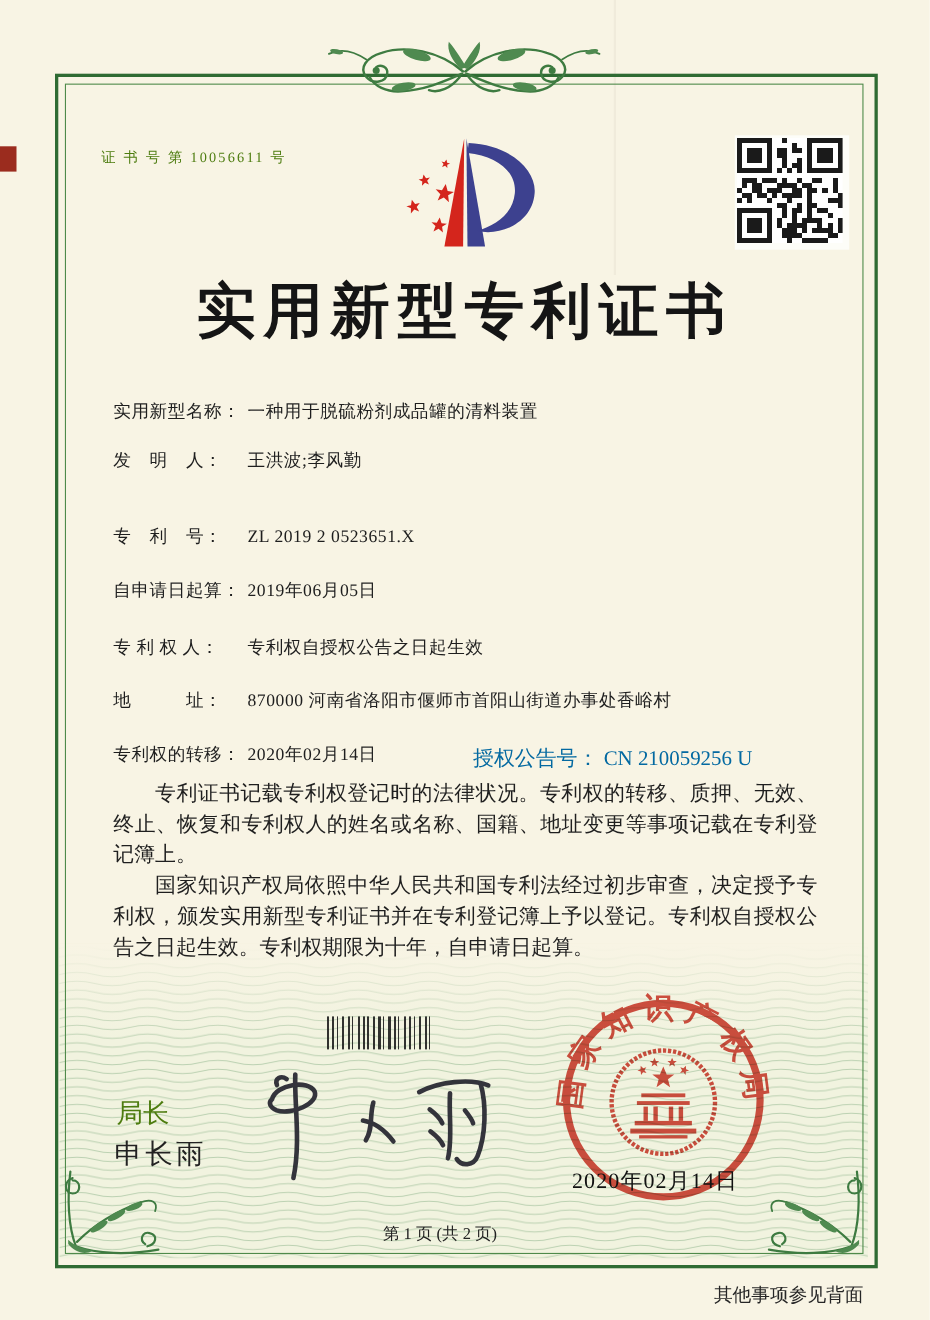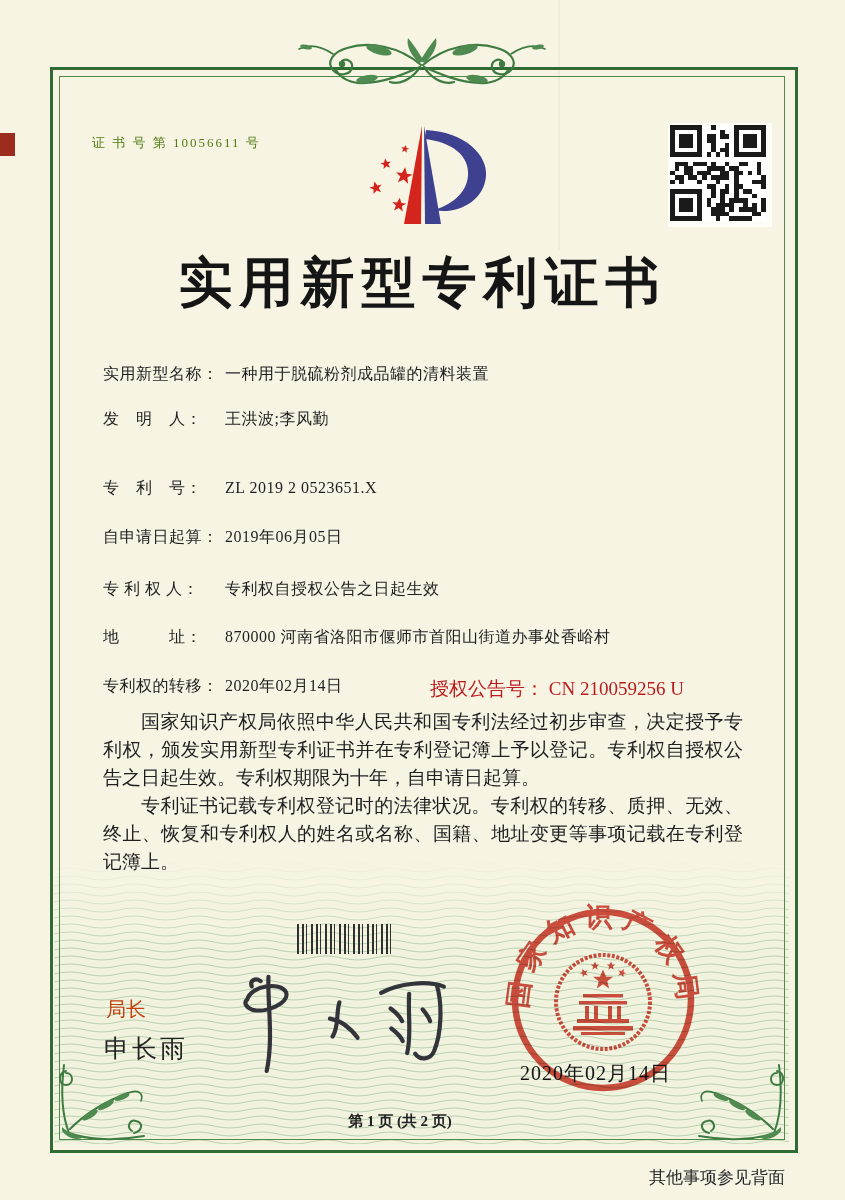--- a/index.html
+++ b/index.html
@@ -20,33 +20,33 @@
     background:linear-gradient(#f8f4e4,rgba(248,244,228,0));}
   .cert-no{left:92px;top:134px;font-size:13px;letter-spacing:2px;color:#4d7c0f;z-index:3;text-align:right;}
   .edge-mark{left:0;top:133px;width:15px;height:23px;background:#9b2c1e;z-index:3;}
   .logo{left:348px;top:118px;z-index:3;}
   .qr{left:668px;top:123px;width:100px;height:100px;background:#fdfdf8;padding:2px;z-index:3;}
   .title{left:0;right:0;top:247px;text-align:center;font-size:54px;font-weight:bold;
     letter-spacing:7px;color:#151515;z-index:3;}
   .field-row{left:103px;font-size:16px;letter-spacing:.5px;color:#1e1e1e;z-index:3;white-space:nowrap;}
   .field-row .lab{display:inline-block;min-width:116px;}
   .field-row .val{margin-left:6px;}
-  .grant-no{left:430px;top:676px;font-size:19px;color:#b91c1c;z-index:3;white-space:nowrap;}
+  .grant-no{left:430px;top:676px;font-size:19px;color:#0369a1;z-index:3;white-space:nowrap;}
   .paras{left:103px;top:708px;width:640px;font-size:19px;line-height:28px;
     text-align:justify;color:#1f1f1f;z-index:3;}
   .paras p{margin:0;text-indent:2em;}
   .barcode{left:297px;top:924px;width:97px;height:30px;z-index:2;opacity:.9;
     background:
       repeating-linear-gradient(90deg,#1c1c1c 0 2px,transparent 2px 5px,#1c1c1c 5px 7px,transparent 7px 9px,#1c1c1c 9px 10px,transparent 10px 14px);}
-  .signer-title{left:106px;top:996px;font-size:20px;color:#c2410c;z-index:3;font-family:Liberation Mono, monospace;}
+  .signer-title{left:106px;top:996px;font-size:24px;color:#4d7c0f;z-index:3;font-family:Liberation Mono, monospace;}
   .signer-name{left:104px;top:1032px;font-size:25px;letter-spacing:3px;color:#222;z-index:3;}
   .signature{left:232px;top:966px;z-index:4;}
   .seal{left:497px;top:894px;z-index:4;mix-blend-mode:multiply;}
   .seal-date{left:520px;top:1060px;font-size:20px;letter-spacing:1px;color:#111;z-index:5;}
-  .page-num{left:0;right:45px;top:1112px;text-align:center;font-size:15px;color:#222;z-index:3;font-weight:bold;}
+  .page-num{left:0;right:45px;top:1112px;text-align:center;font-size:15px;color:#222;z-index:3;}
   .back-note{left:0;right:60px;top:1166px;text-align:right;font-size:17px;color:#262626;z-index:3;}
   .ornament{z-index:4;pointer-events:none;}
   .orn-top{left:287px;top:34px;}
   .orn-bl{left:54px;top:1061px;}
   .orn-br{left:694px;top:1061px;transform:scaleX(-1);}
 </style>
 </head>
 <body>
 
 <div class="abs crease"></div>
@@ -375,22 +375,22 @@
   <span class="lab">地　　　址：</span><span class="val">870000 河南省洛阳市偃师市首阳山街道办事处香峪村</span>
 </div>
 <div class="abs field-row" style="top:676px">
   <span class="lab">专利权的转移：</span><span class="val">2020年02月14日</span>
 </div>
 <div class="abs grant-no">
   <span>授权公告号：</span> <span>CN 210059256 U</span>
 </div>
 
 <div class="abs paras">
+  <p>专利证书记载专利权登记时的法律状况。专利权的转移、质押、无效、终止、恢复和专利权人的姓名或名称、国籍、地址变更等事项记载在专利登记簿上。</p>
   <p>国家知识产权局依照中华人民共和国专利法经过初步审查，决定授予专利权，颁发实用新型专利证书并在专利登记簿上予以登记。专利权自授权公告之日起生效。专利权期限为十年，自申请日起算。</p>
-  <p>专利证书记载专利权登记时的法律状况。专利权的转移、质押、无效、终止、恢复和专利权人的姓名或名称、国籍、地址变更等事项记载在专利登记簿上。</p>
 </div>
 
 <div class="abs barcode"></div>
 
 <div class="abs signer-title">局长</div>
 <div class="abs signer-name">申长雨</div>
 
 <svg class="abs signature" width="235" height="108" viewBox="0 0 235 108">
   <g fill="none" stroke="#24242e" stroke-width="4.2" stroke-linecap="round" opacity=".92" transform="rotate(-2 117 54)">
     <path d="M38,8 C36,34 41,70 33,102"></path>

